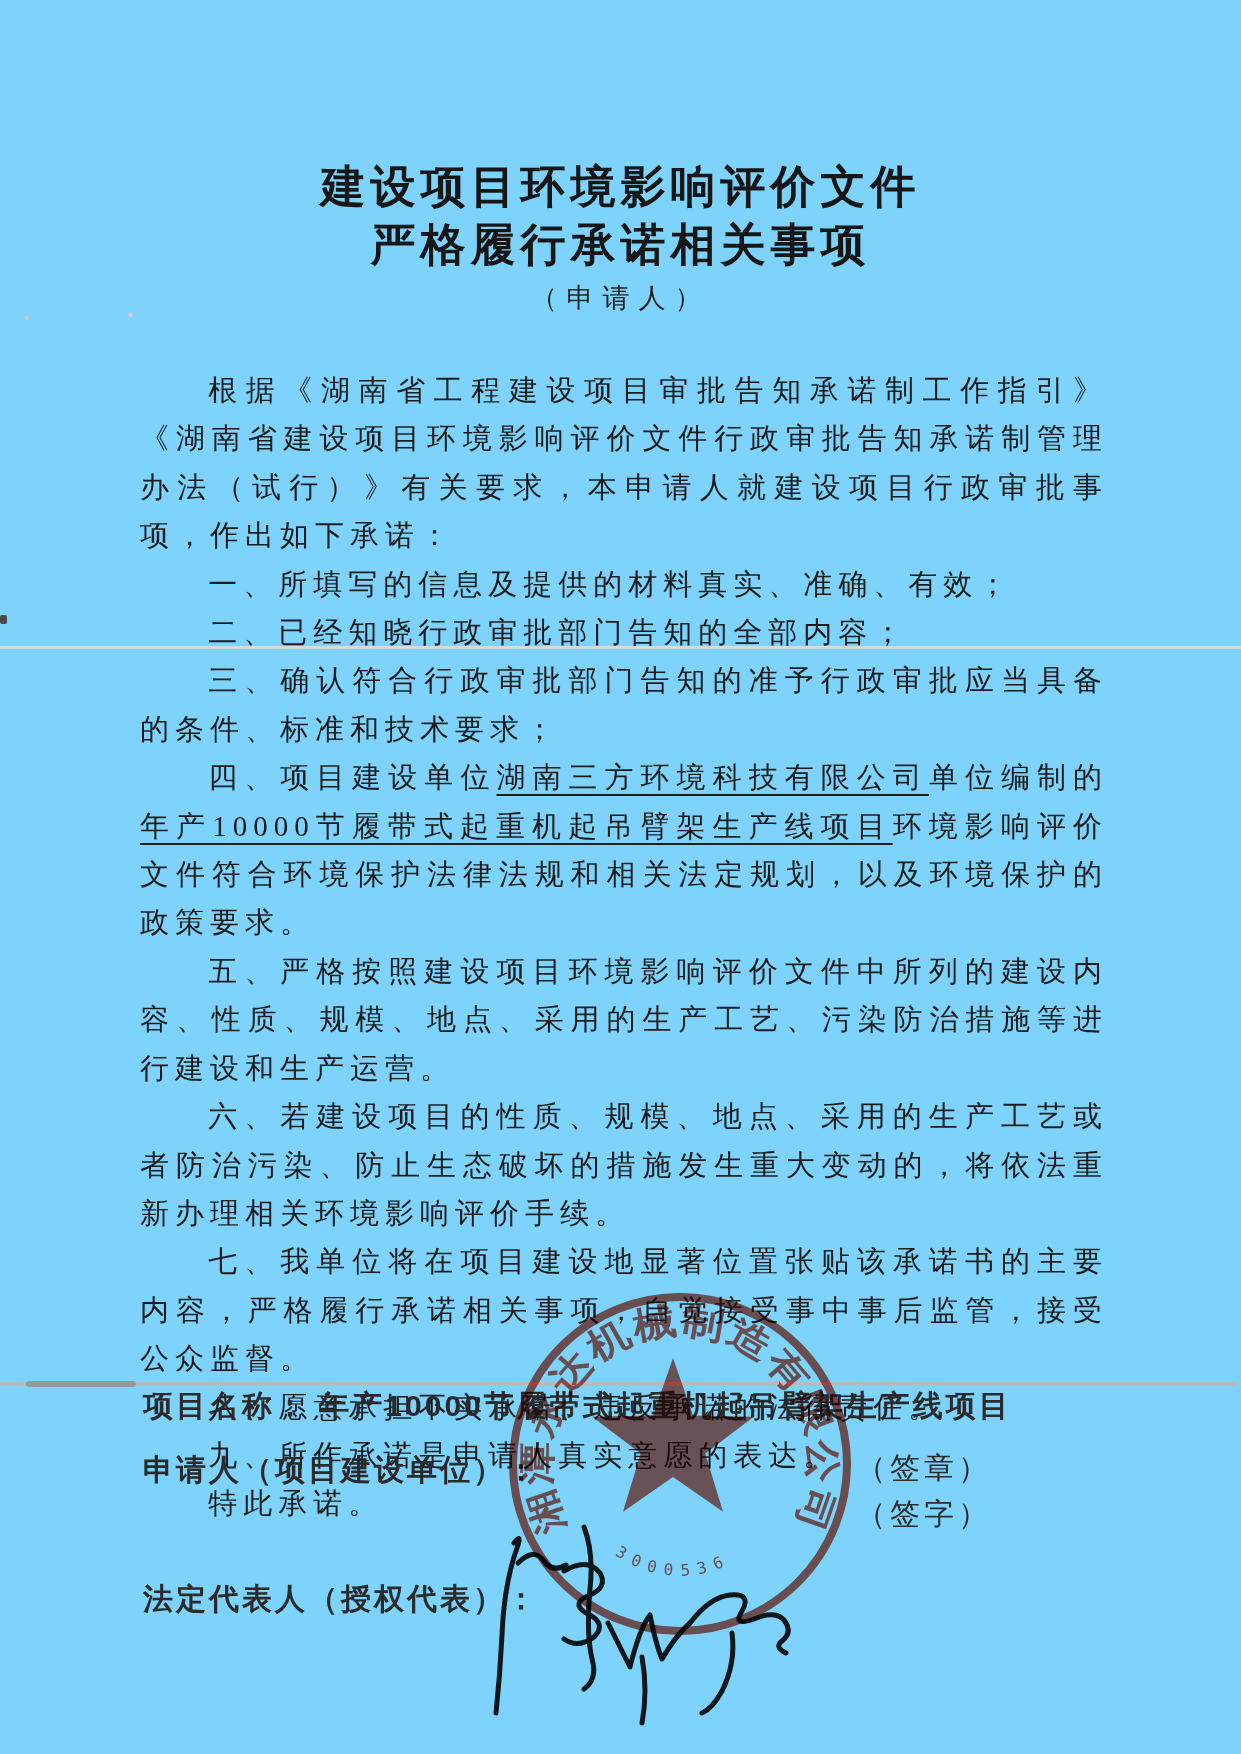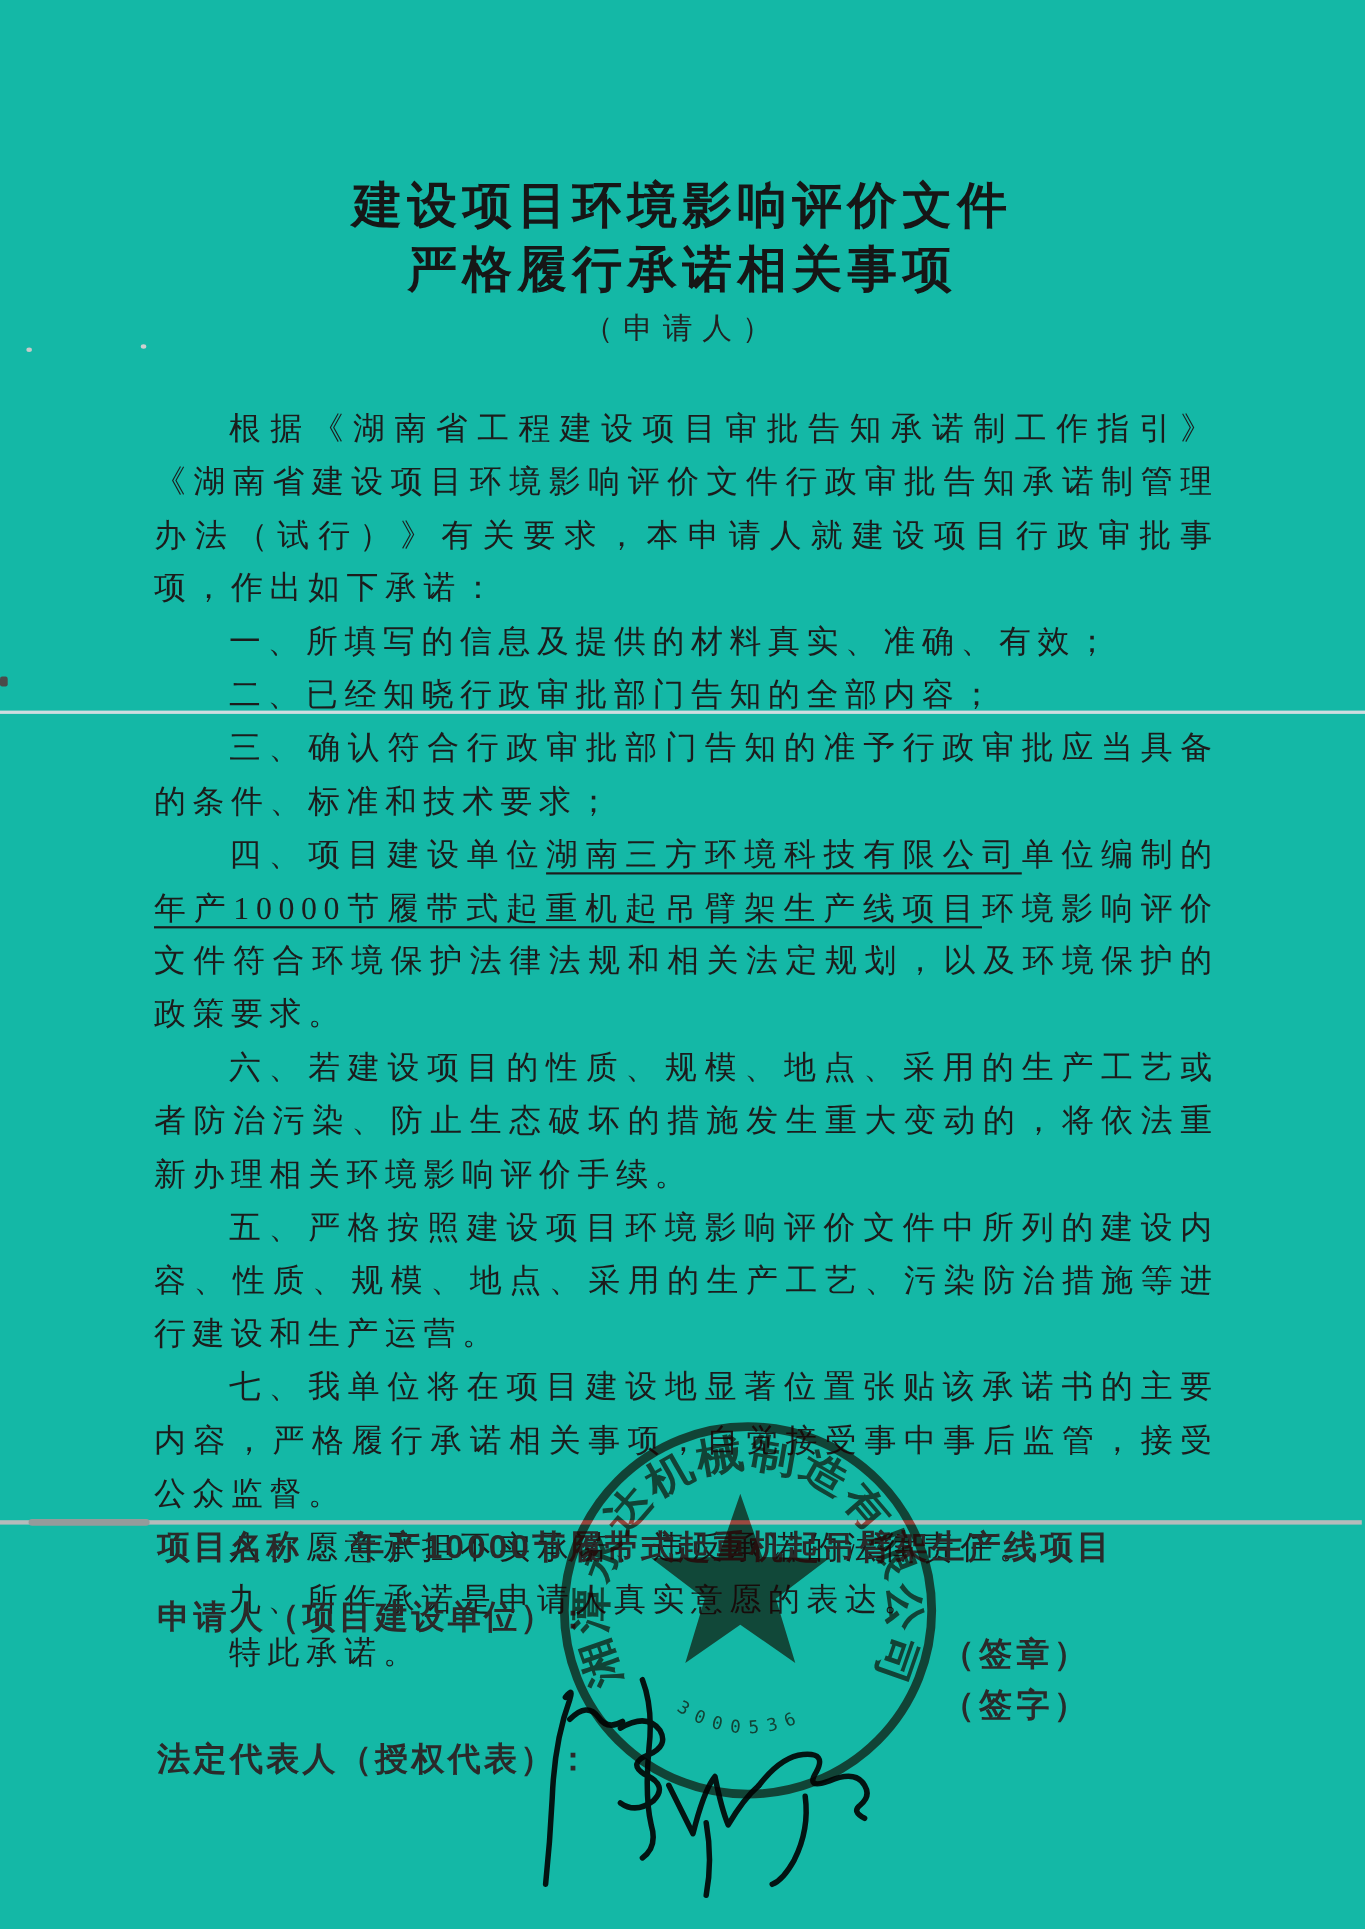--- a/index.html
+++ b/index.html
@@ -1,19 +1,19 @@
 <!DOCTYPE html>
 <html><head>
 <meta charset="utf-8">
 <style>
   html,body{margin:0;padding:0;}
   body{background:#e8e8e8;font-family:"Liberation Serif","DejaVu Serif",serif;}
   .page{
     position:relative;width:1241px;height:1754px;margin:0 auto;
-    background:#14b8a6;overflow:hidden;color:#1e1e1e;
+    background:#7dd3fc;overflow:hidden;color:#1e1e1e;
   }
   
   .title-block{position:absolute;top:158px;left:0;width:100%;text-align:center;}
   .title-line{
     font-family:"DejaVu Sans","Liberation Sans",sans-serif;
     font-weight:700;font-size:45px;line-height:58px;letter-spacing:5px;color:#161616;
   }
   .subtitle{
     font-size:27px;letter-spacing:9px;margin-top:6px;color:#222;
     font-family:"Liberation Serif",serif;
@@ -40,21 +40,21 @@
     position:absolute;left:143px;
     font-family:Liberation Sans, sans-serif;
     font-weight:700;font-size:30px;letter-spacing:3px;color:#2a2a2a;
   }
   .project-line{top:1386px;}
   .applicant-line{top:1450px;}
   .legalrep-line{top:1579px;}
   .sign-hint{
     position:absolute;left:856px;
     font-family:"DejaVu Sans","Liberation Sans",sans-serif;
-    font-weight:700;font-size:30px;letter-spacing:4px;color:#2a2a2a;margin-top:36px;
+    font-weight:400;font-size:30px;letter-spacing:4px;color:#2a2a2a;
   }
   .hint-seal{top:1448px;}
   .hint-sign{top:1494px;text-align:center;}
   
   .seal-svg{position:absolute;left:503px;top:1288px;mix-blend-mode:multiply;}
   .handwriting-svg{position:absolute;left:480px;top:1505px;mix-blend-mode:multiply;}
 </style>
 </head>
 <body>
 
@@ -65,22 +65,22 @@
     <div class="title-line">严格履行承诺相关事项</div>
     <div class="subtitle">（申请人）</div>
   </div>
 
   <div class="body-text">
       <p><span>根据《湖南省工程建设项目审批告知承诺制工作指引》《湖南省建设项目环境影响评价文件行政审批告知承诺制管理办法（试行）》有关要求，本申请人就建设项目行政审批事项，作出如下承诺：</span></p>
       <p><span>一、所填写的信息及提供的材料真实、准确、有效；</span></p>
       <p><span>二、已经知晓行政审批部门告知的全部内容；</span></p>
       <p><span>三、确认符合行政审批部门告知的准予行政审批应当具备的条件、标准和技术要求；</span></p>
       <p><span>四、项目建设单位</span><span class="u">湖南三方环境科技有限公司</span><span>单位编制的</span><span class="u">年产10000节履带式起重机起吊臂架生产线项目</span><span>环境影响评价文件符合环境保护法律法规和相关法定规划，以及环境保护的政策要求。</span></p>
+      <p><span>五、严格按照建设项目环境影响评价文件中所列的建设内容、性质、规模、地点、采用的生产工艺、污染防治措施等进行建设和生产运营。</span></p>
       <p><span>六、若建设项目的性质、规模、地点、采用的生产工艺或者防治污染、防止生态破坏的措施发生重大变动的，将依法重新办理相关环境影响评价手续。</span></p>
-      <p><span>五、严格按照建设项目环境影响评价文件中所列的建设内容、性质、规模、地点、采用的生产工艺、污染防治措施等进行建设和生产运营。</span></p>
       <p><span>七、我单位将在项目建设地显著位置张贴该承诺书的主要内容，严格履行承诺相关事项，自觉接受事中事后监管，接受公众监督。</span></p>
       <p><span>八、愿意承担不实承诺、违反承诺的法律责任。</span></p>
       <p><span>九、所作承诺是申请人真实意愿的表达。</span></p>
       <p><span>特此承诺。</span></p>
     </div>
 
   <div class="artifact scanline-1"></div>
   <div class="artifact scanline-2"></div>
   <div class="artifact scanline-2-cap"></div>
   <div class="artifact speck-a"></div>

